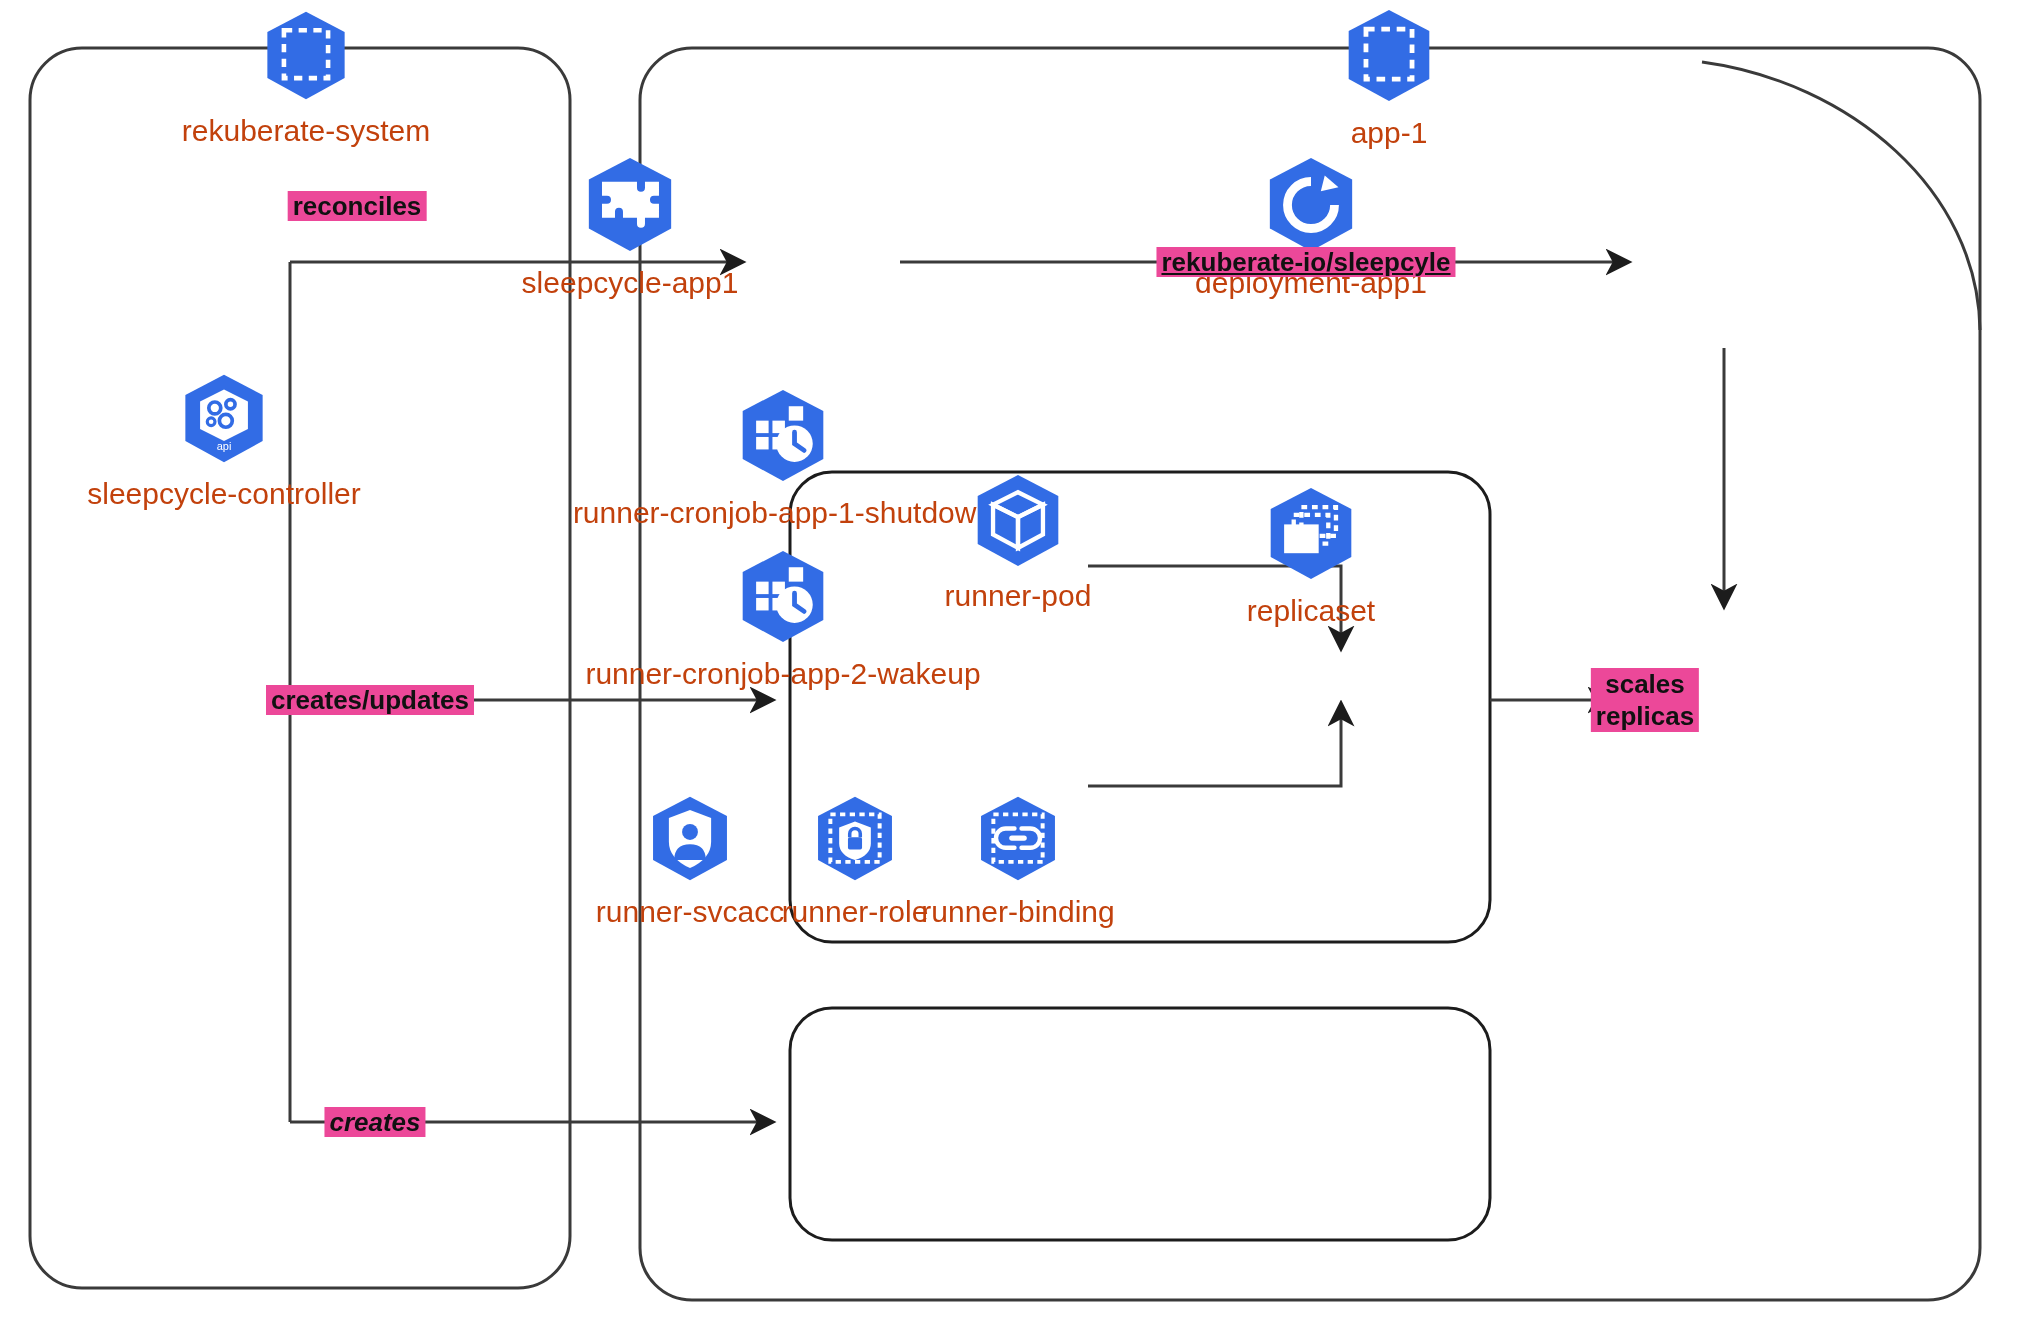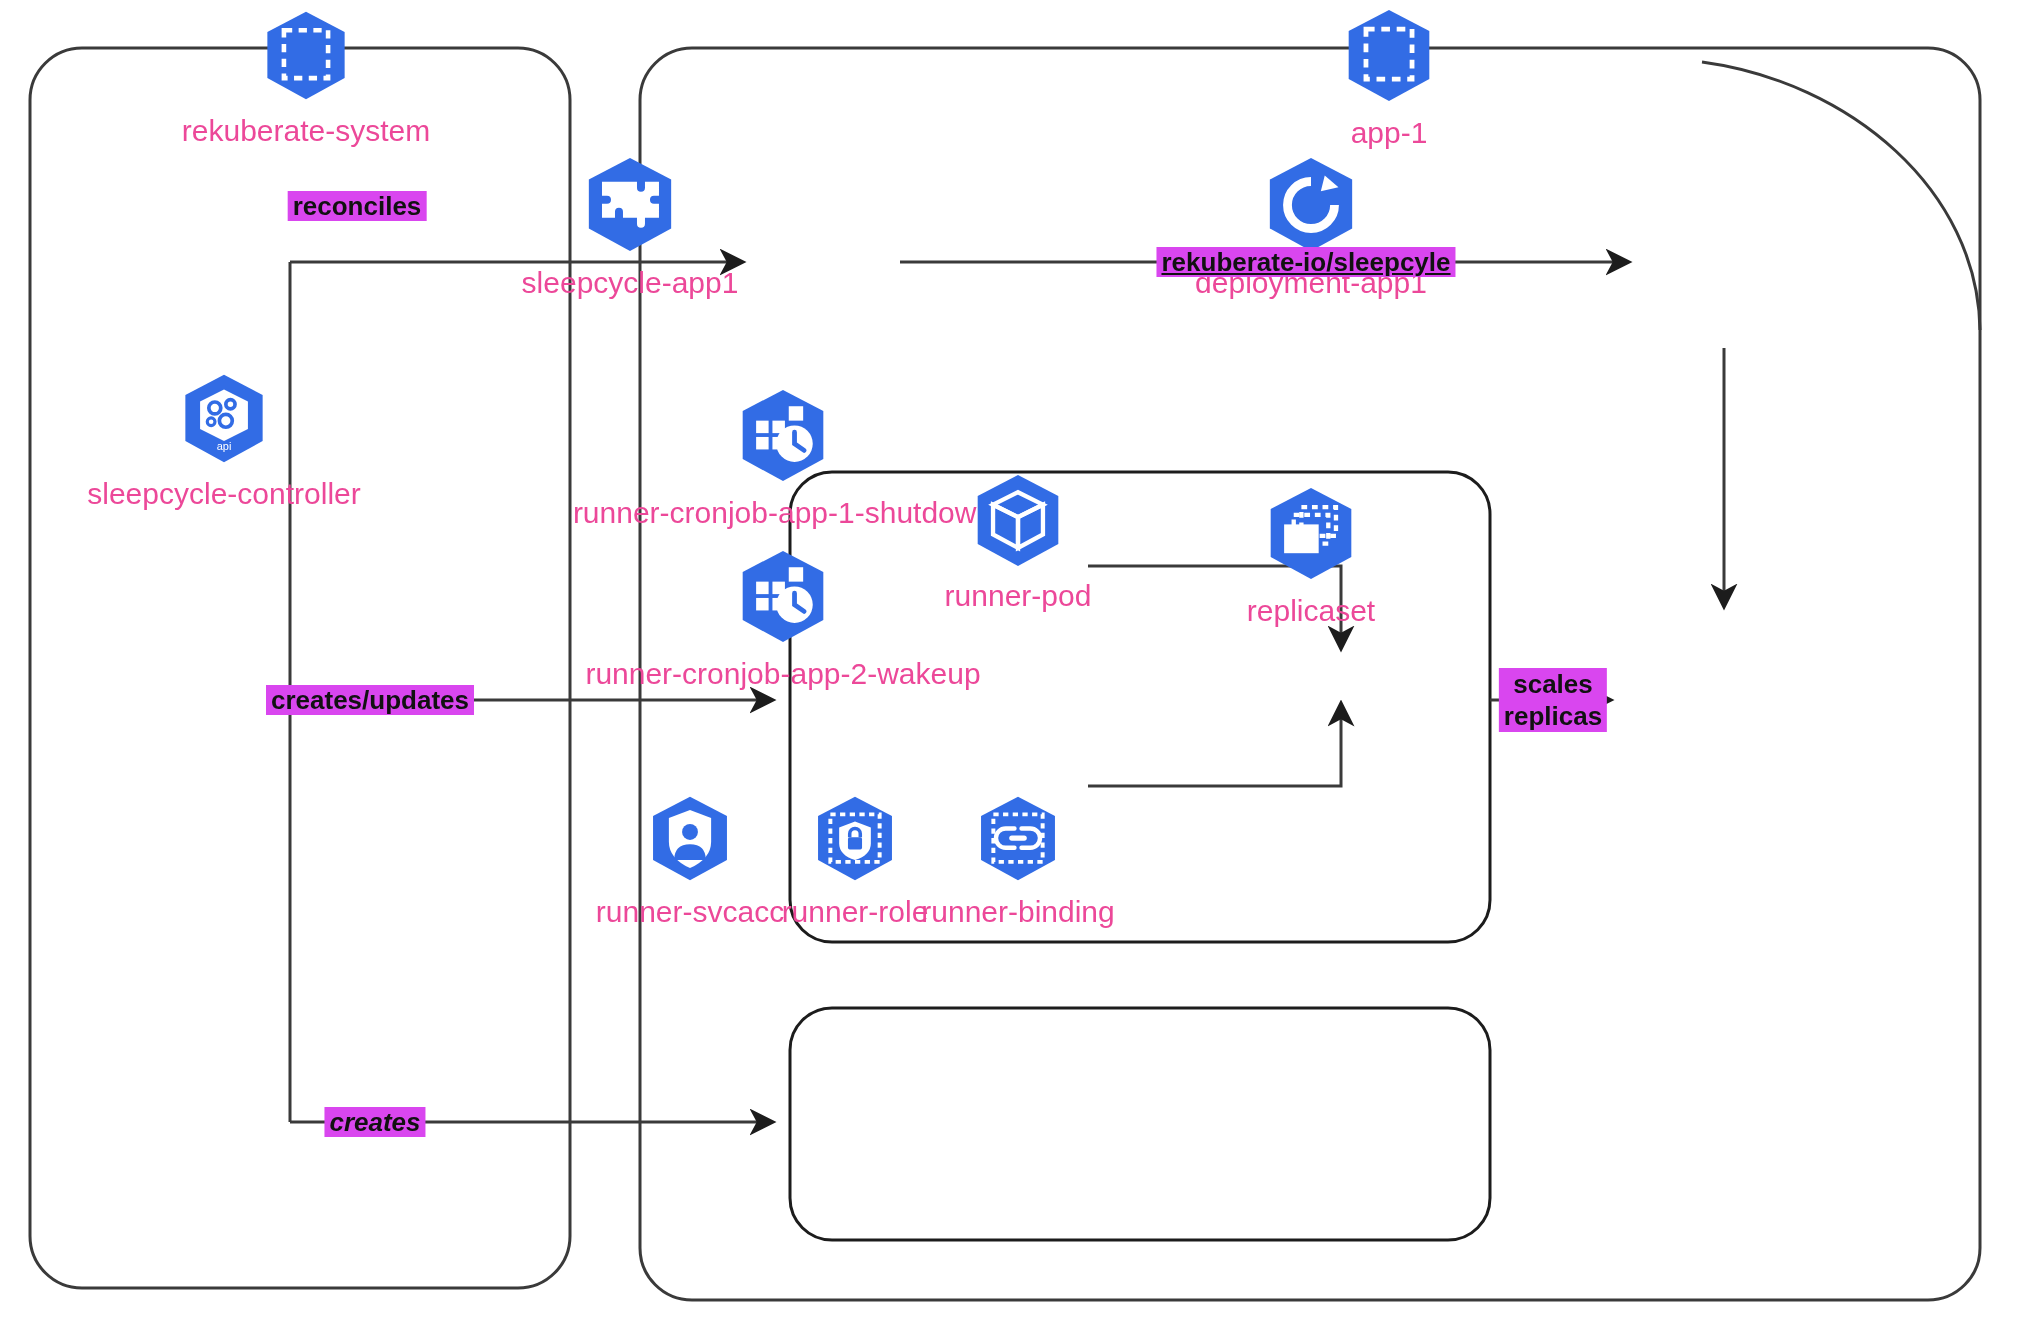--- a/index.html
+++ b/index.html
@@ -36,33 +36,33 @@
     position: relative;
     flex: 0 0 auto;
     text-decoration: underline;
   }
   .node .caption {
     position: absolute;
     top: 100%;
     left: 50%;
     transform: translateX(-50%);
     white-space: nowrap;
-    color: #ec4899;
+    color: #c2410c;
     font-size: 30px;
     line-height: 34px;
     padding-top: 8px;
   }
   .edge-label {
     position: absolute;
     white-space: nowrap;
     font-weight: bold;
     font-size: 26px;
     line-height: 30px;
     color: #111111;
-    background: #d946ef;
+    background: #ec4899;
     padding: 0 5px;
     text-align: center;
     transform: translate(-50%, -50%);
   }
   .edge-label.two-line { line-height: 32px; }
 </style>
 </head>
 <body>
 
 <div id="stage">
@@ -258,18 +258,18 @@
   </div>
 
   <div class="edge-label" style="left:357px; top:206px;">reconciles</div>
 
   <div class="edge-label" style="left:370px; top:700px;">creates/updates</div>
 
   <div class="edge-label" style="left:375px; top:1122px;font-style:italic;">creates</div>
 
   <div class="edge-label" style="left:1306px; top:262px;text-decoration:underline;">rekuberate-io/sleepcyle</div>
 
-  <div class="edge-label two-line" style="left:1553px; top:700px;">
+  <div class="edge-label two-line" style="left:1645px; top:700px;">
     <div>scales</div>
     <div>replicas</div>
   </div>
 
 </div>
 
 </body></html>

